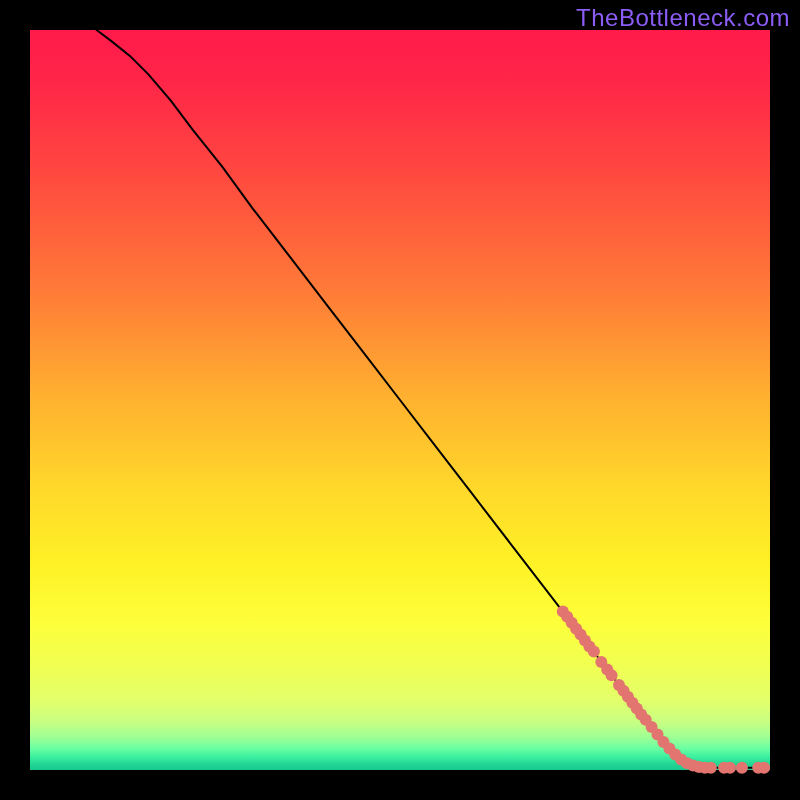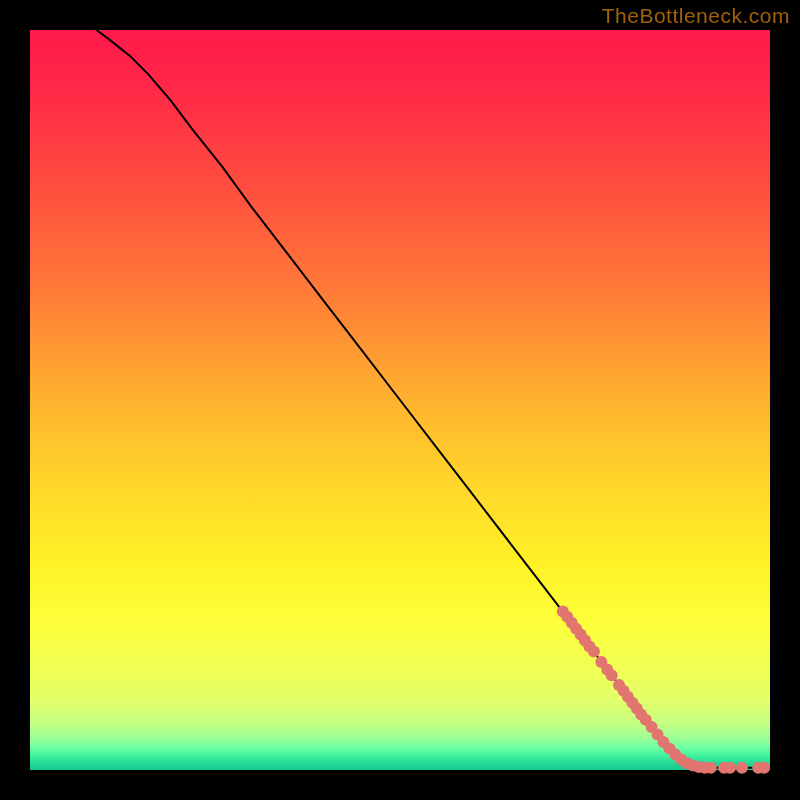--- a/index.html
+++ b/index.html
@@ -14,22 +14,22 @@
   .stage {
     position: relative;
     width: 800px;
     height: 800px;
     background: #000;
   }
   .watermark {
     position: absolute;
     top: 4px;
     right: 10px;
-    color: #a16207;
-    font-size: 21px;
+    color: #8b5cf6;
+    font-size: 24px;
     font-weight: 500;
     letter-spacing: 0.5px;
     z-index: 50;
   }
   svg {
     position: absolute;
     left: 0;
     top: 0;
     display: block;
   }

